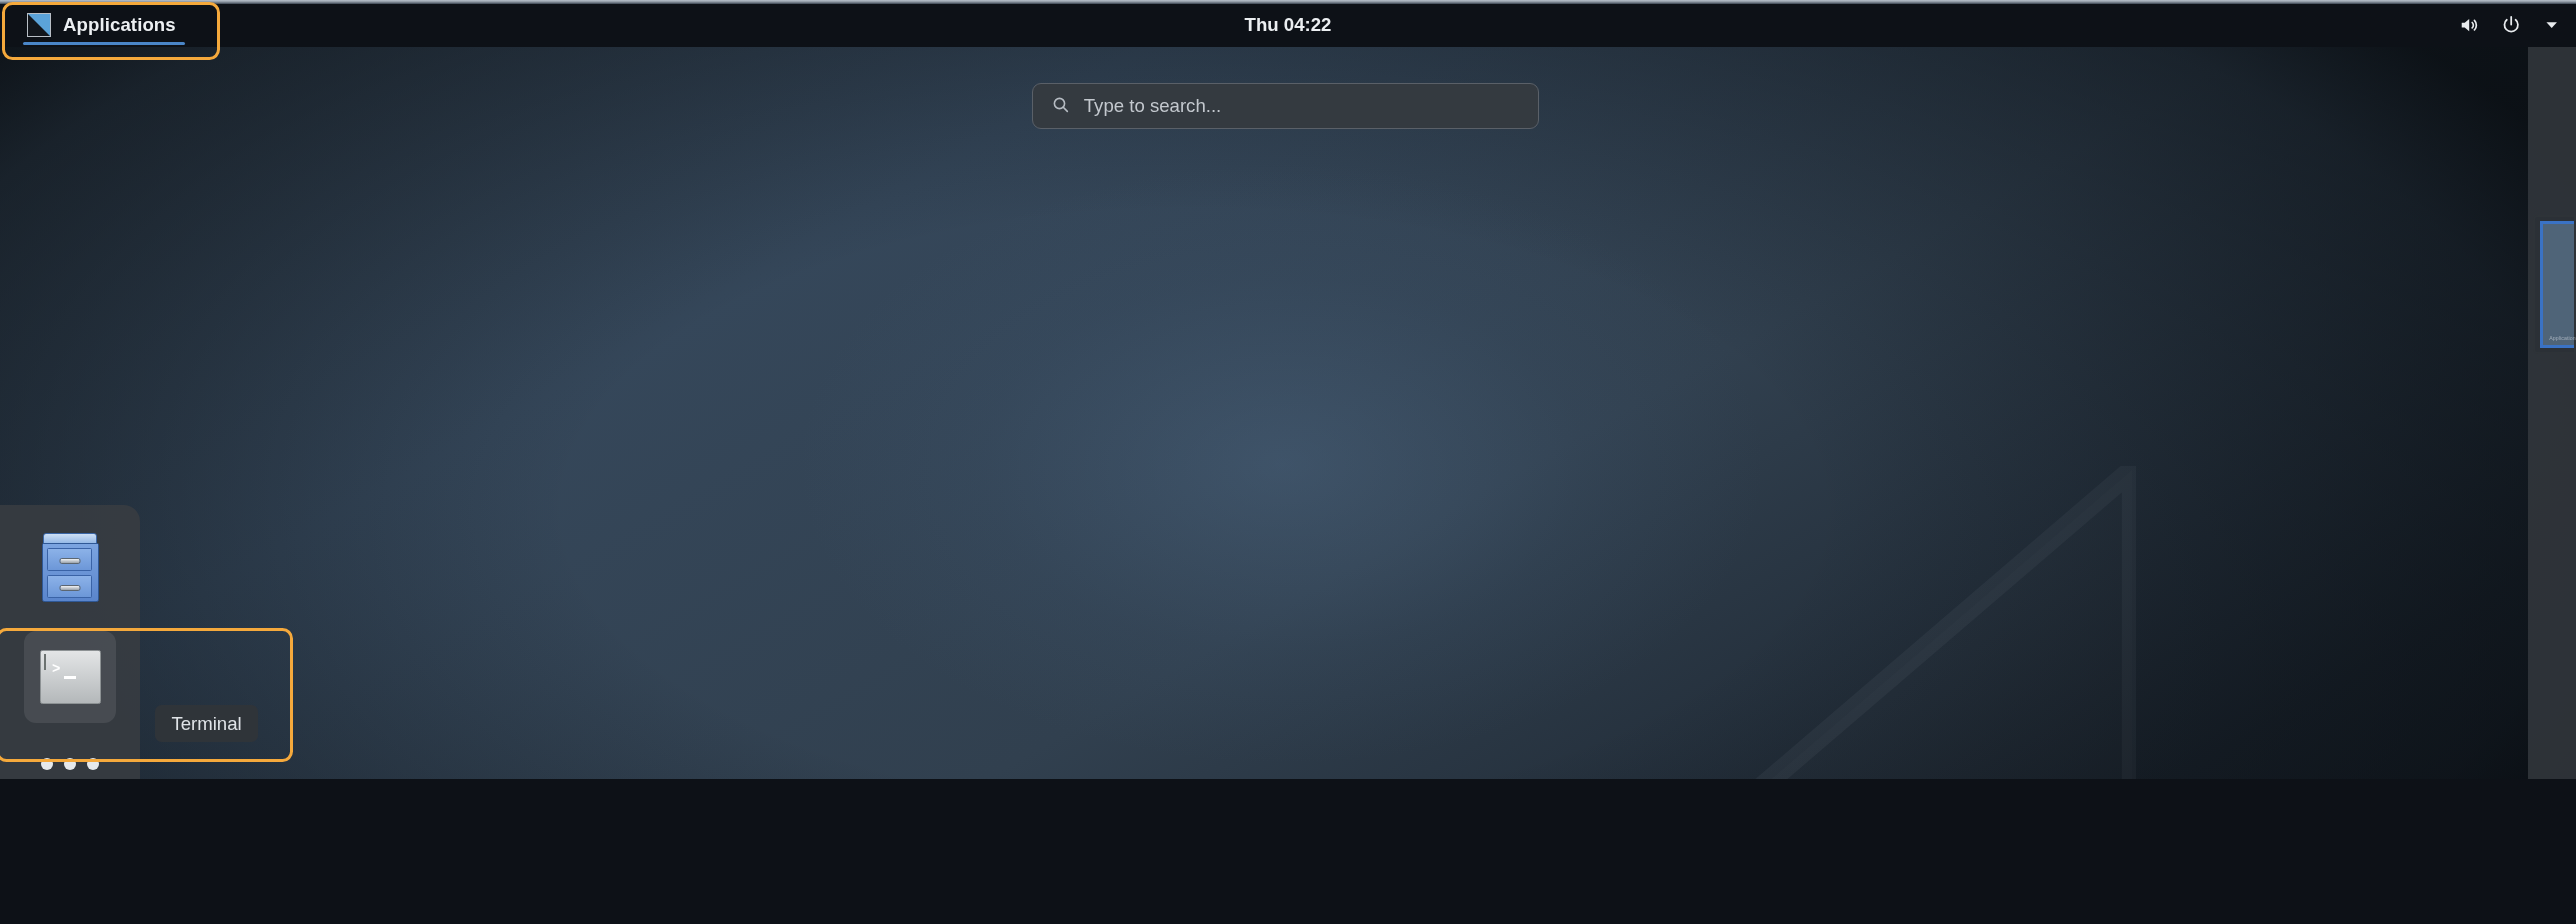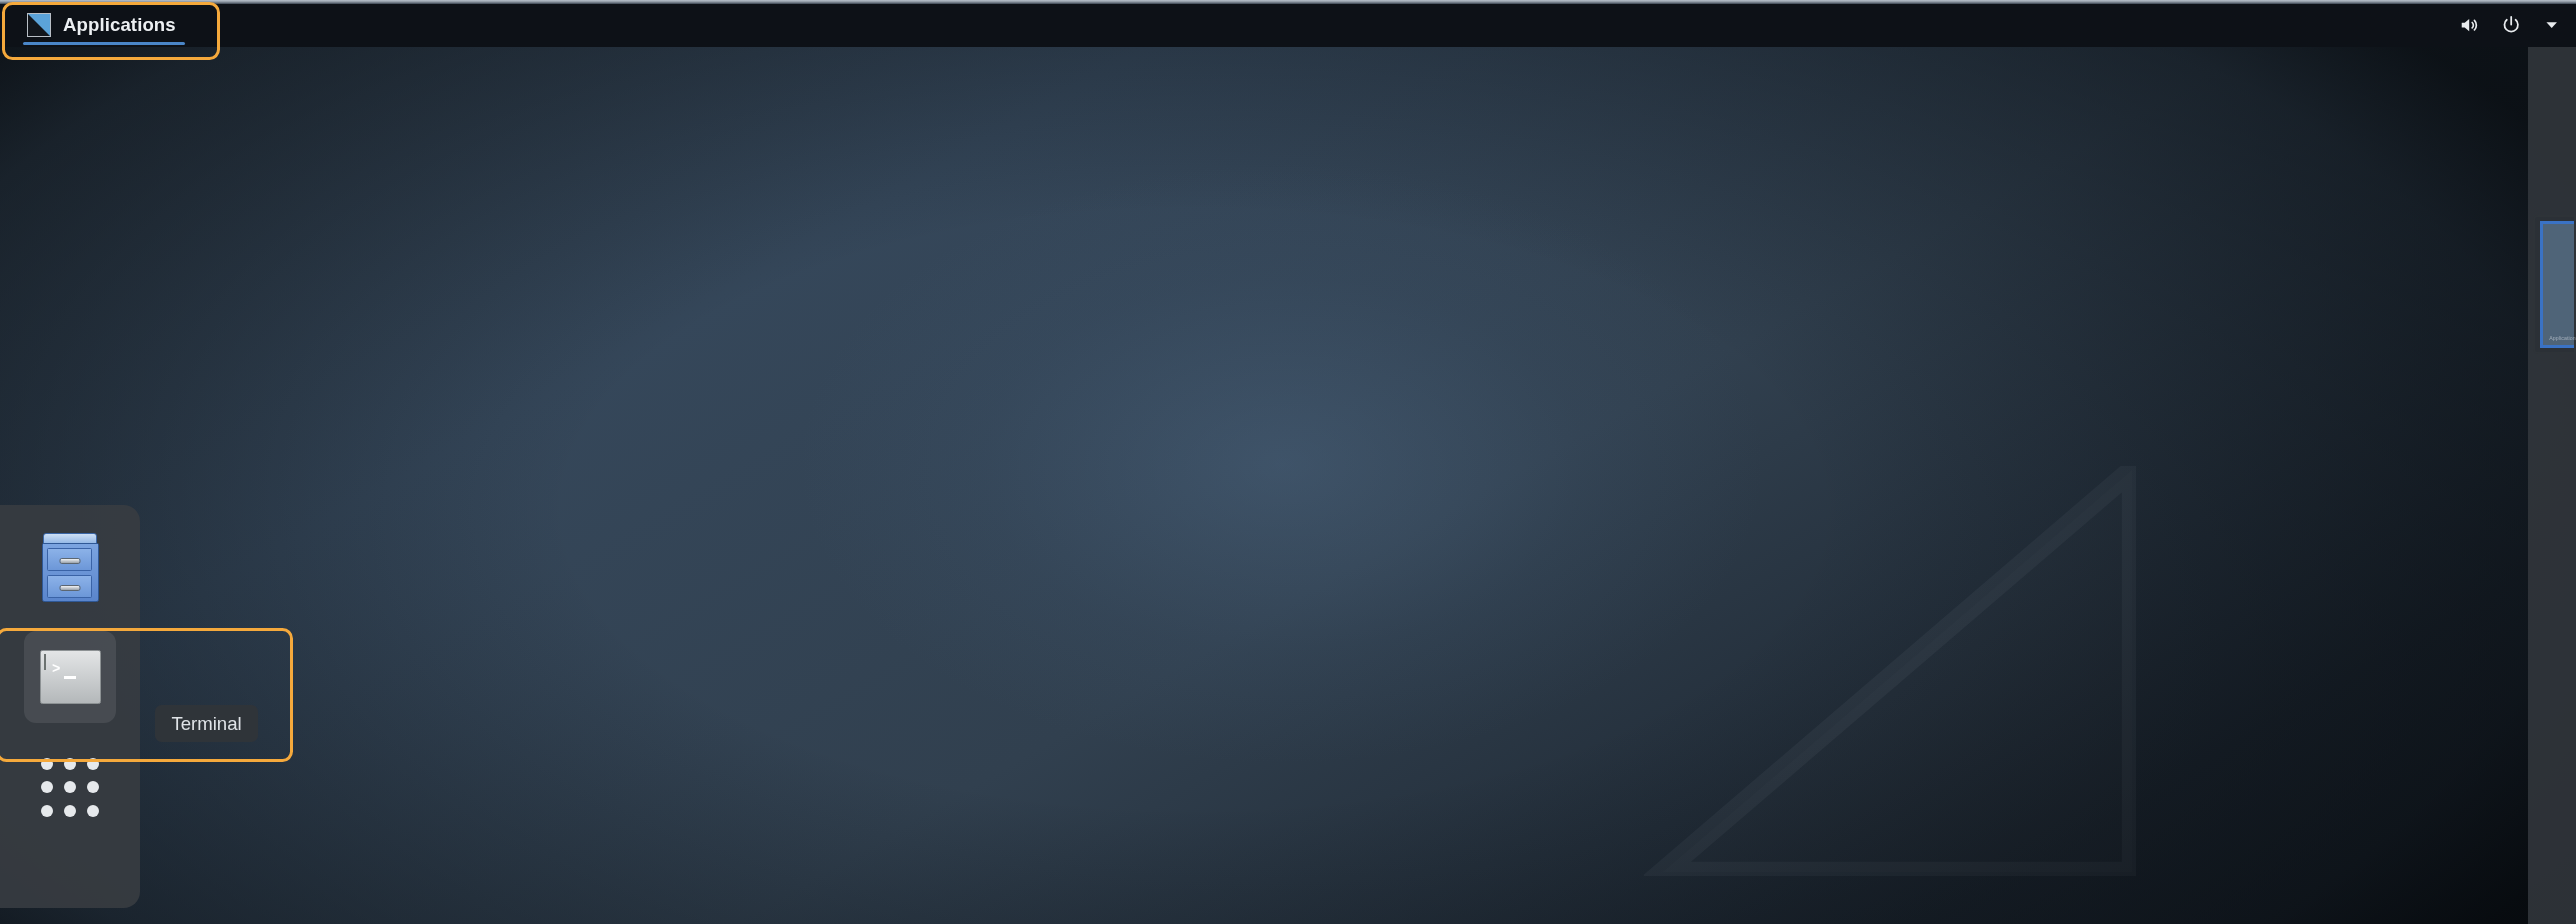--- a/index.html
+++ b/index.html
@@ -9,21 +9,21 @@
     width: 2576px;
     height: 924px;
     overflow: hidden;
     background: #0d1117;
     font-family: "Liberation Sans", sans-serif;
   }
 
   #screen {
     position: relative;
     width: 2576px;
-    height: 924px;
+    height: 779px;
     overflow: hidden;
   }
 
   
   #overview-backdrop {
     position: absolute;
     left: 0; top: 47px;
     width: 2576px; height: 877px;
     background:
       radial-gradient(ellipse 671px 417px at 1282px 417px,
@@ -299,20 +299,21 @@
   <div id="top-strip"></div>
 
   <div id="topbar">
 
     <div id="apps-button">
       <span id="apps-icon"></span>
       <span id="apps-label">Applications</span>
       <span id="apps-underline"></span>
     </div>
 
+    <div id="clock">Thu 04:22</div>
 
     <div id="systray">
       <span class="tray-icon">
         <svg width="22.4" height="22.4" viewBox="0 0 24 24" fill="none" stroke="#e8ebee" stroke-width="1.8" stroke-linecap="round" stroke-linejoin="round">
           <path d="M4 9.5h3.2L12 5.4v13.2L7.2 14.5H4z" fill="#e8ebee" stroke="none"></path>
           <path d="M15.2 9.1a4 4 0 0 1 0 5.8"></path>
           <path d="M17.6 6.9a7.3 7.3 0 0 1 0 10.2"></path>
         </svg>
       </span>
       <span class="tray-icon">
@@ -322,20 +323,29 @@
         </svg>
       </span>
       <span class="tray-icon">
         <svg width="19.4" height="19.4" viewBox="0 0 24 24">
           <path d="M5.5 9 L12 16 L18.5 9 Z" fill="#e8ebee"></path>
         </svg>
       </span>
     </div>
   </div>
 
+  <div id="search-entry">
+    <span>
+      <svg width="19.4" height="19.4" viewBox="0 0 24 24" fill="none" stroke="#b6bcc3" stroke-width="2" stroke-linecap="round">
+        <circle cx="10.5" cy="10.5" r="6.3"></circle>
+        <path d="M15.2 15.2 L20.2 20.2"></path>
+      </svg>
+    </span>
+    <span id="search-placeholder">Type to search...</span>
+  </div>
 
   <div id="dock">
 
     <div class="dock-item">
       <span class="cabinet">
         <span class="cab-top"></span>
         <span class="cab-body">
           <span class="drawer d1">
               <span class="handle"></span>
             </span>

